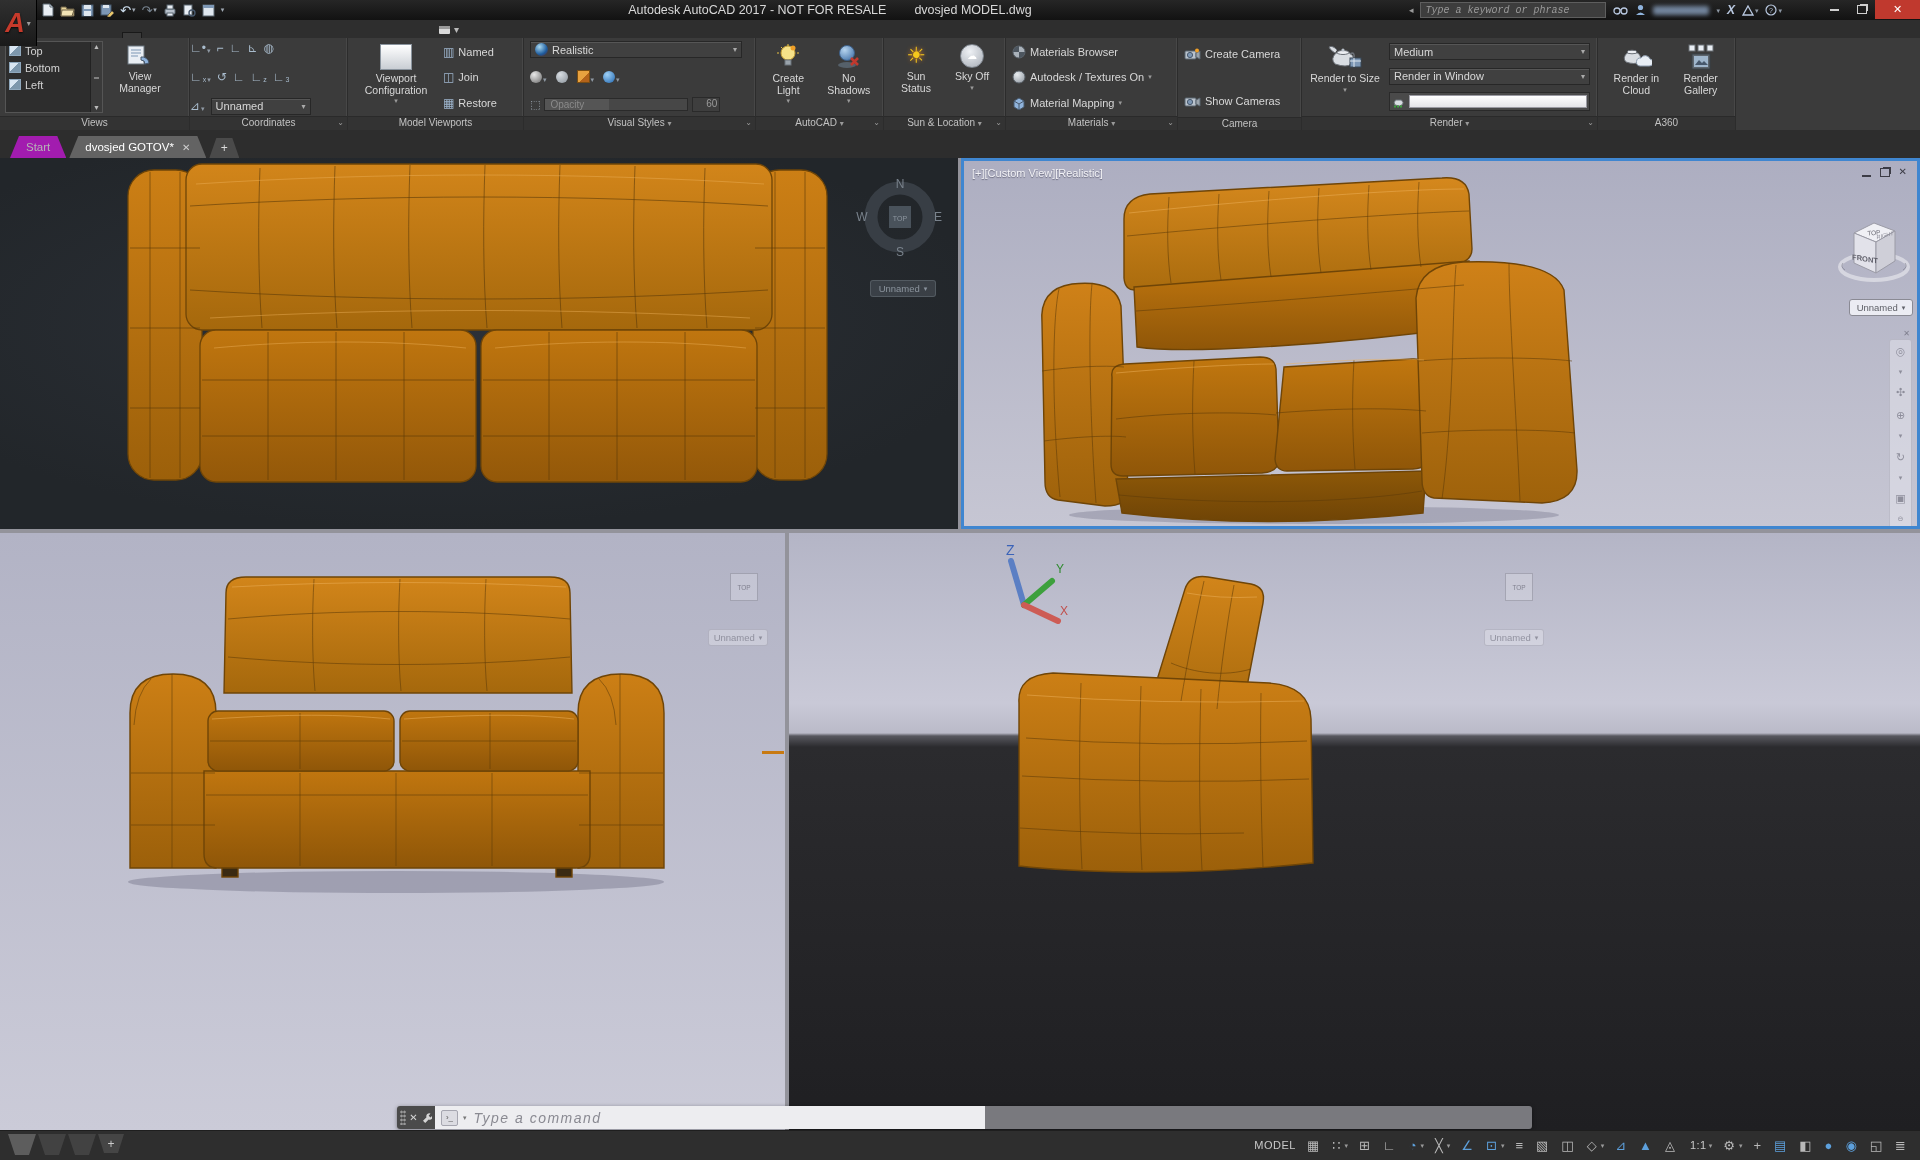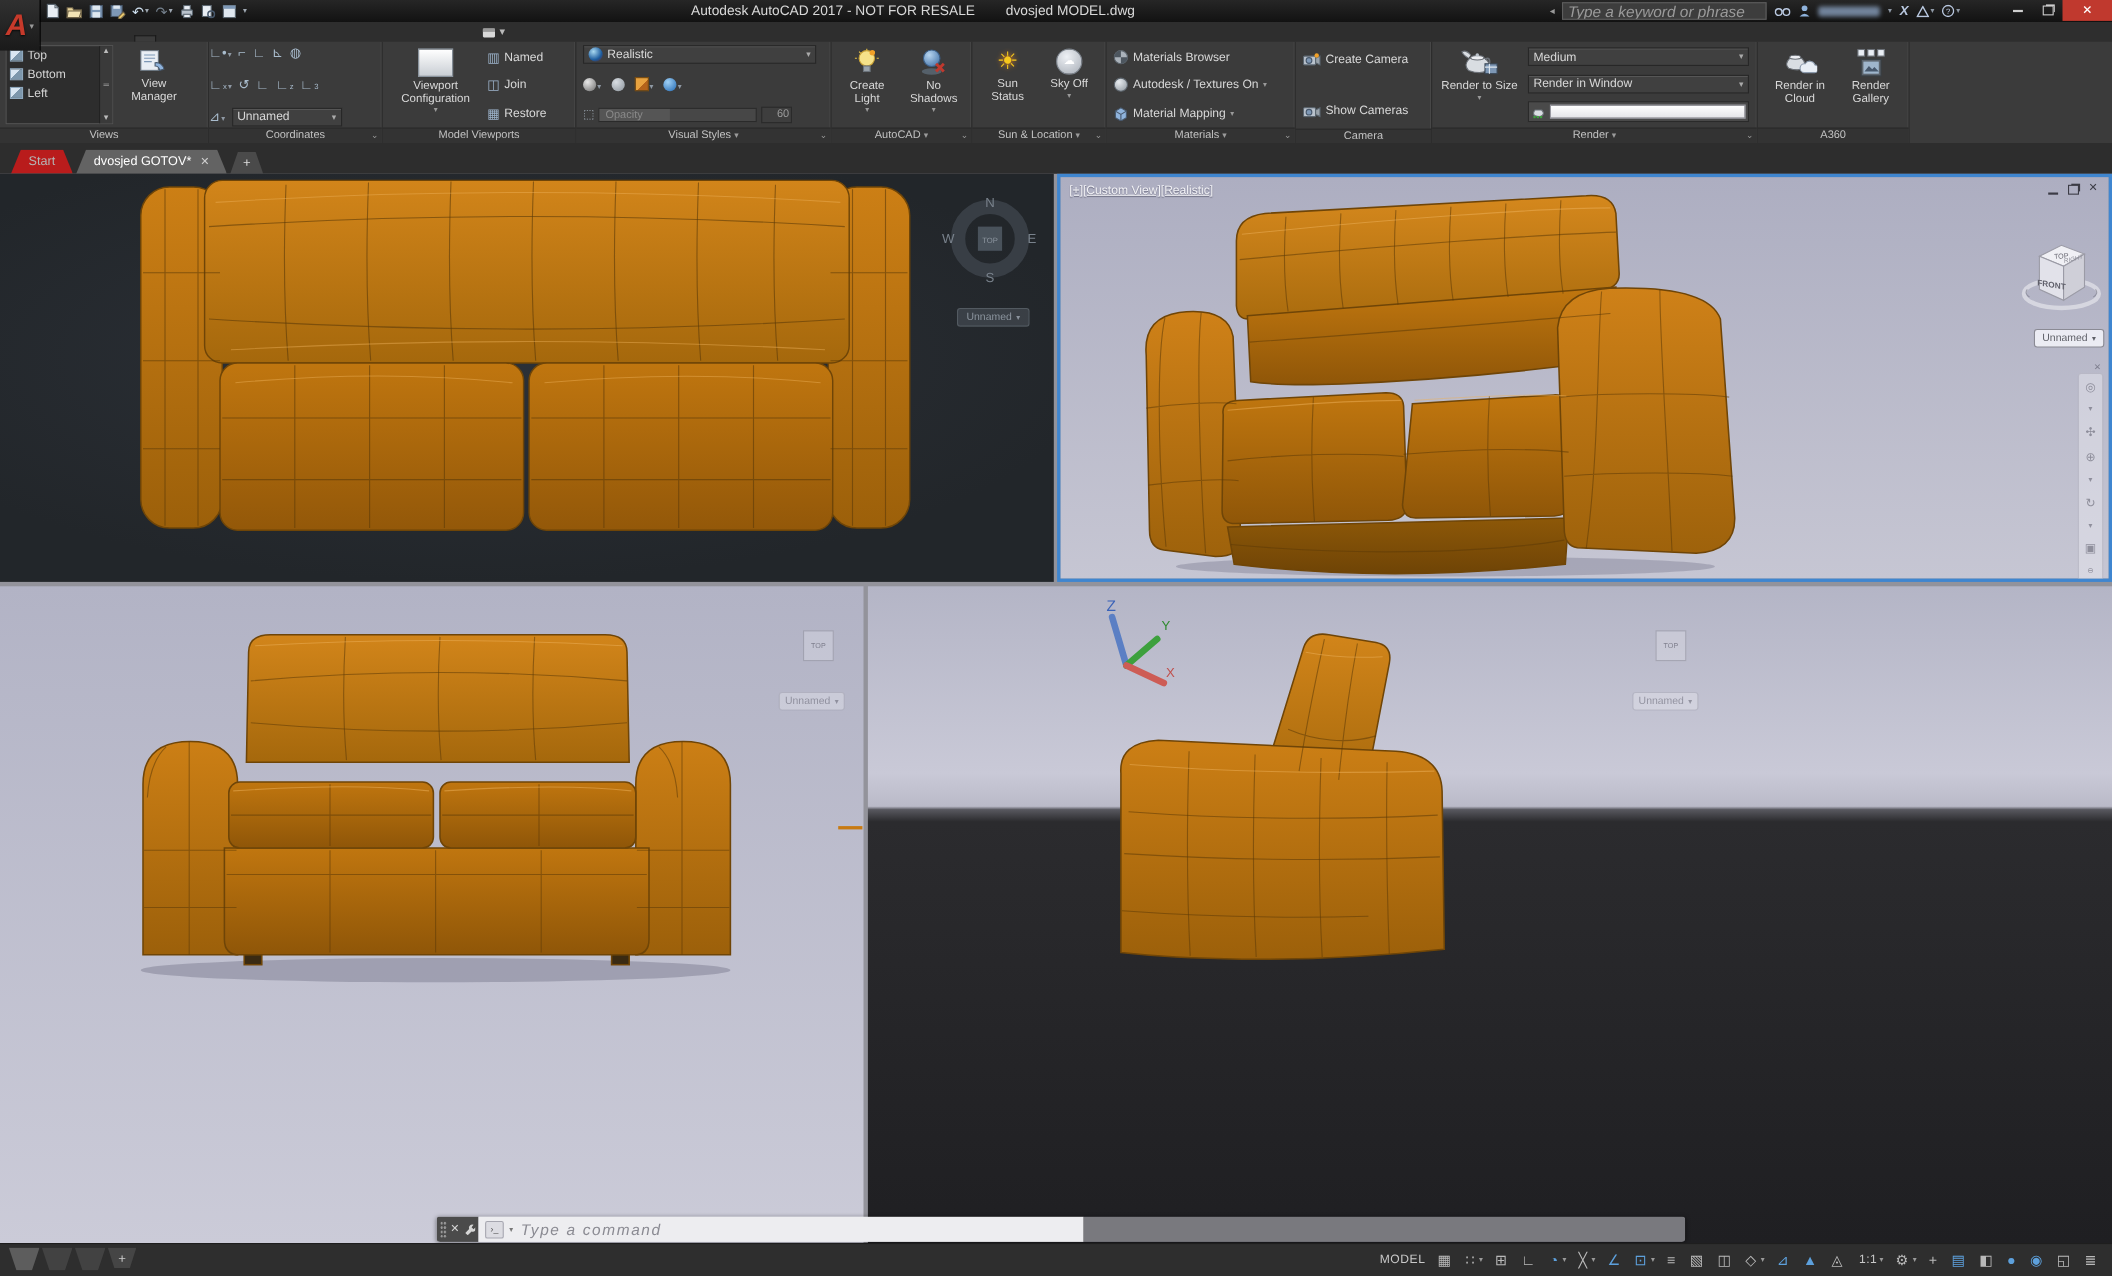--- a/index.html
+++ b/index.html
@@ -18,21 +18,21 @@
   .qat svg{display:block;}
   .qat .uglyph{font-size:13px;color:#cfe0f0;line-height:1;}
   .qat .dim{color:#76828e;}
   .qat .dd{font-size:7px;color:#9fa8b2;}
   .titletext{position:absolute;left:430px;top:0;width:800px;height:20px;line-height:20px;
     text-align:center;font-size:12.5px;color:#d8d8d8;white-space:nowrap;}
   .titletext .file{margin-left:28px;}
   .searchgrp{position:absolute;right:138px;top:1px;height:18px;display:flex;align-items:center;gap:7px;}
   .searchgrp .expander{color:#9a9a9a;font-size:9px;}
   .searchbox{width:176px;height:14px;background:#3d3d3d;border:1px solid #5e5e5e;color:#cfcfcf;
-    font-size:14px;font-style:italic;padding:0 4px;outline:none;}
+    font-size:10px;font-style:italic;padding:0 4px;outline:none;font-family:Liberation Mono, monospace;}
   .searchbox::placeholder{color:#9a9a9a;font-style:italic;}
   .blurname{width:56px;height:9px;background:#8ea6c6;filter:blur(2px);opacity:.75;border-radius:2px;}
   .tbicon{color:#b9c8e0;font-size:12px;line-height:1;display:flex;align-items:center;gap:1px;}
   .tbicon .dd{font-size:7px;color:#8f99a6;}
   .winbtns{position:absolute;right:0;top:0;height:19px;display:flex;}
   .winbtn{width:27px;height:19px;display:flex;align-items:center;justify-content:center;color:#cfcfcf;}
   .winbtn .minbar{width:9px;height:2px;background:#cfcfcf;}
   .winbtn .rest{width:8px;height:7px;border:1px solid #cfcfcf;box-shadow:2px -2px 0 -1px #cfcfcf;}
   .winbtn.close{width:45px;background:#c0392e;color:#fff;font-size:11px;}
   
@@ -79,35 +79,35 @@
   .opactrack{width:144px;height:13px;background:#474747;border:1px solid #2a2a2a;position:relative;
     color:#8a8a8a;font-size:10px;line-height:12px;padding-left:5px;box-sizing:border-box;}
   .opactrack .fill{position:absolute;left:0;top:0;bottom:0;width:45%;background:#555;z-index:0;}
   .opactrack span{position:relative;z-index:1;}
   .opacval{width:24px;height:13px;background:#3e3e3e;border:1px solid #2a2a2a;color:#9a9a9a;
     font-size:10px;text-align:right;line-height:12px;padding-right:2px;}
   
   .filetabs{position:absolute;left:0;top:130px;width:1920px;height:28px;background:#2d2d2d;
     display:flex;align-items:flex-end;padding-left:10px;box-sizing:border-box;gap:3px;}
   .ftab{height:22px;display:flex;align-items:center;padding:0 16px;font-size:11.5px;color:#b5b5b5;
-    background:#b91c1c;clip-path:polygon(9px 0,calc(100% - 9px) 0,100% 100%,0 100%);}
+    background:#a21caf;clip-path:polygon(9px 0,calc(100% - 9px) 0,100% 100%,0 100%);}
   .ftab.active{background:#636363;color:#fff;gap:8px;}
   .ftab .x{color:#cfcfcf;font-size:10px;}
   .ftabplus{height:20px;width:30px;background:#4a4a4a;clip-path:polygon(7px 0,calc(100% - 7px) 0,100% 100%,0 100%);
     color:#ddd;display:flex;align-items:center;justify-content:center;font-size:12px;}
   
   .viewarea{position:absolute;left:0;top:158px;width:1920px;height:972px;background:#93939b;}
   .vp{position:absolute;overflow:hidden;}
   .vp-tl{left:0;top:0;width:958px;height:371px;background:radial-gradient(60% 55% at 45% 45%,#2c3138,#22262a);}
   .vp-tr{left:961px;top:0;width:959px;height:371px;border:3px solid #3f86d0;box-sizing:border-box;
     background:linear-gradient(180deg,#adaec1,#c6c6d3);}
   .vp-bl{left:0;top:375px;width:785px;height:597px;background:linear-gradient(180deg,#b2b3c5,#cbcbd8);}
   .vp-br{left:789px;top:375px;width:1131px;height:597px;
     background:linear-gradient(180deg,#b4b5c6 0,#c9c9d7 170px,#babac8 200px,#58585f 203px,#2b2b2e 214px,#1f1f22 100%);}
-  .vplabel{position:absolute;left:8px;top:6px;font-size:11px;color:#f2f2f6;text-shadow:0 1px 1px rgba(40,40,60,.5);text-decoration:underline;}
+  .vplabel{position:absolute;left:8px;top:6px;font-size:11px;color:#f2f2f6;text-shadow:0 1px 1px rgba(40,40,60,.5);}
   .vpbtns{position:absolute;right:10px;top:6px;display:flex;gap:9px;align-items:center;}
   .vpbtns .b{color:#3c3c46;font-size:10px;line-height:1;}
   .vpbtns .mb{width:9px;height:2px;background:#3c3c46;margin-top:7px;}
   .vpbtns .rb{width:8px;height:7px;border:1px solid #3c3c46;box-shadow:2px -2px 0 -1px #3c3c46;}
   .pill{position:absolute;height:15px;border-radius:3px;font-size:9.5px;display:flex;align-items:center;
     justify-content:center;gap:4px;}
   .pill .dd{font-size:7px;}
   .pill.bright{background:rgba(245,245,250,.85);border:1px solid #8a8a94;color:#5f6068;}
   .pill.faded-dark{background:rgba(92,100,110,.4);border:1px solid rgba(130,140,150,.35);color:rgba(165,175,185,.75);}
   .pill.faded-light{background:rgba(240,240,246,.35);border:1px solid rgba(120,120,135,.3);color:rgba(95,95,110,.55);}

